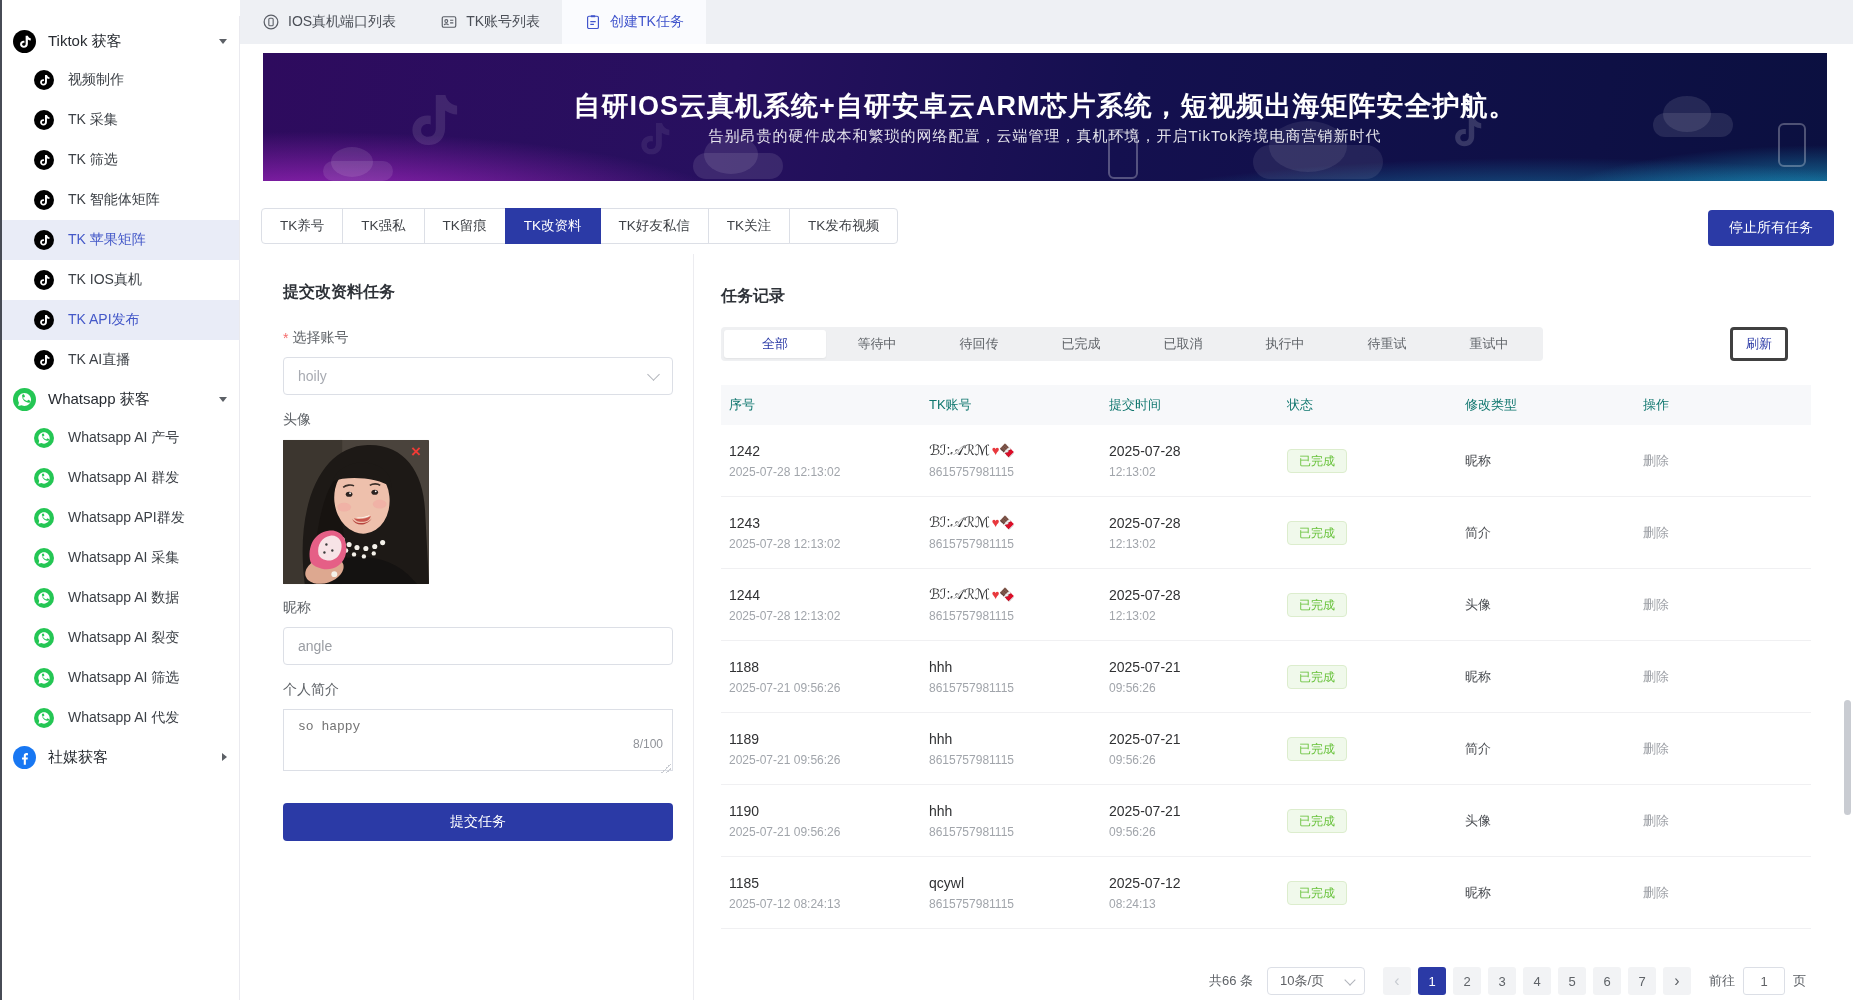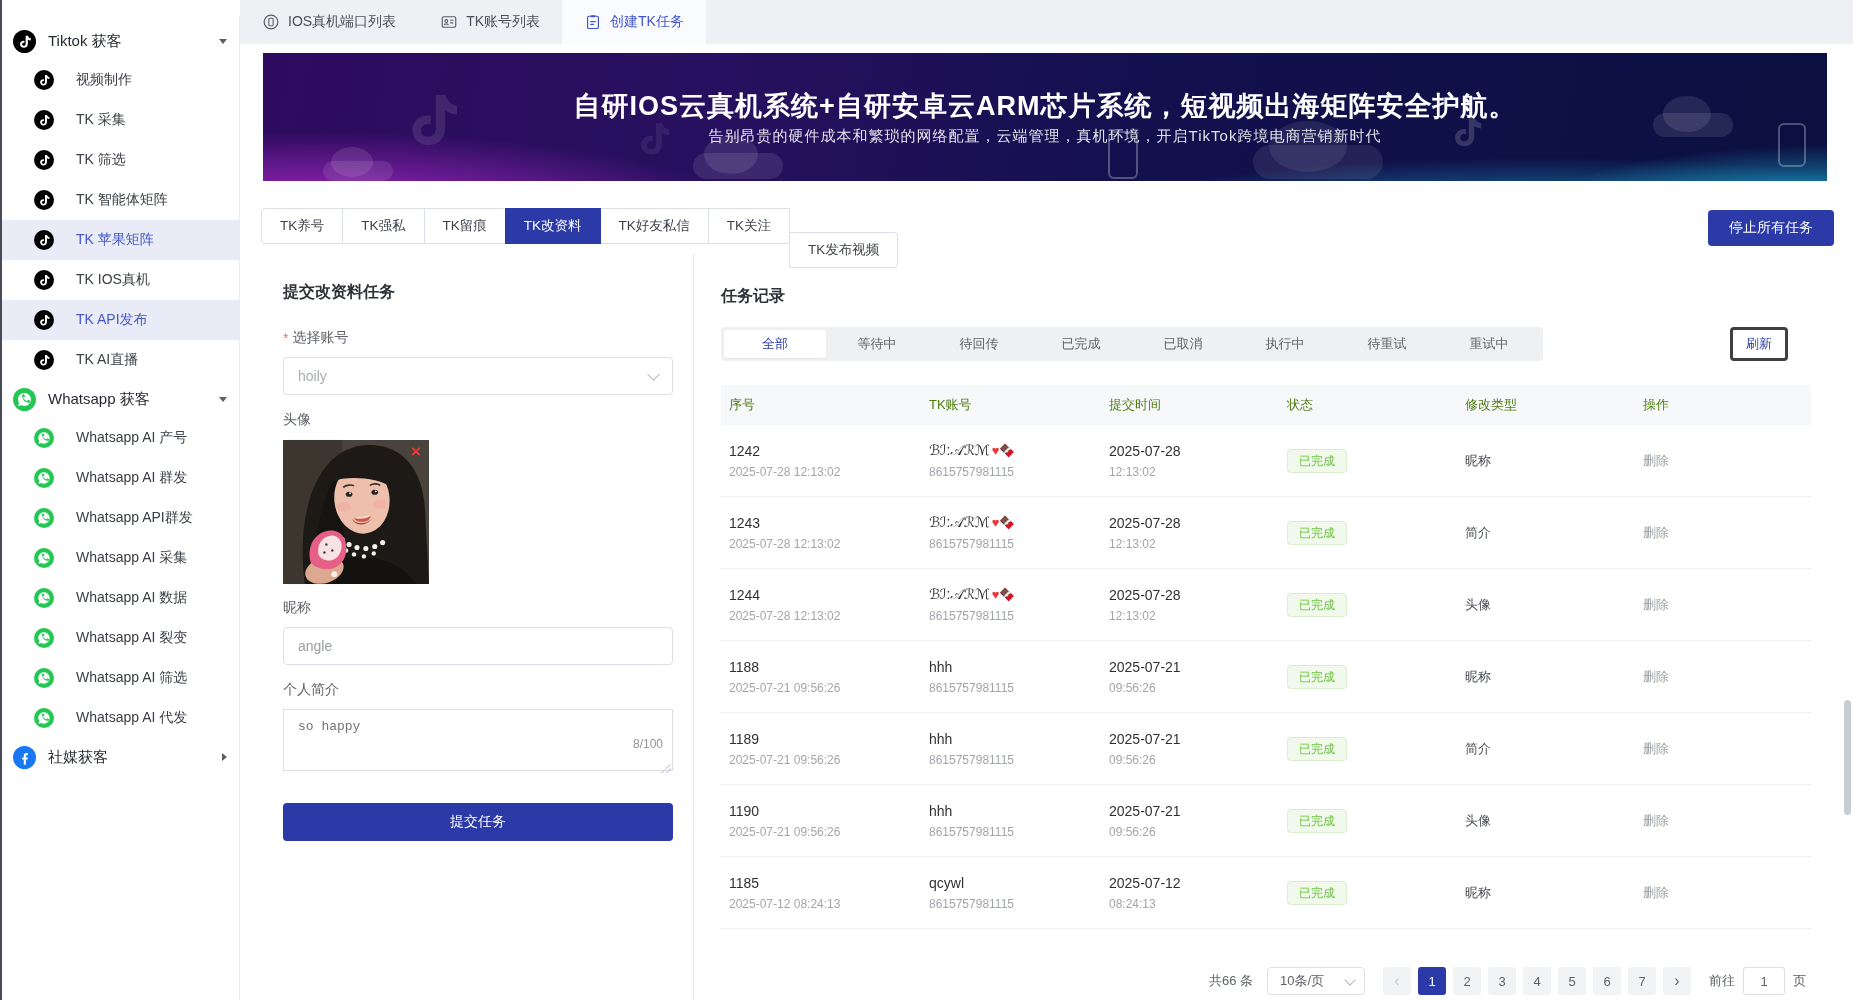--- a/index.html
+++ b/index.html
@@ -17,21 +17,21 @@
   .tb-tab.active{background:#fafbfe;color:#4054cc;}
 
   
   .sidebar{position:absolute;left:0;top:16px;width:240px;height:1000px;background:#fff;border-right:1px solid #eaeaef;z-index:6;padding-top:6px;box-sizing:border-box;}
   .si{display:flex;align-items:center;height:40px;cursor:pointer;position:relative;}
   .si.hd{height:38px;}
   .si .ic{display:inline-flex;flex:none;}
   .si.hd .ic{width:23px;height:23px;margin-left:13px;}
   .si.sub .ic{width:20px;height:20px;margin-left:34px;}
   .si.hd .lbl{margin-left:12px;font-size:15px;color:#272b31;}
-  .si.sub .lbl{margin-left:22px;font-size:14px;color:#3c4046;}
+  .si.sub .lbl{margin-left:14px;font-size:14px;color:#3c4046;}
   .si.active{background:#e9ecf7;}
   .si.active .lbl{color:#4458c8;}
   .tri-d{position:absolute;right:12px;width:0;height:0;border-left:4.5px solid transparent;border-right:4.5px solid transparent;border-top:5.5px solid #5c6066;}
   .tri-r{position:absolute;right:12px;width:0;height:0;border-top:4.5px solid transparent;border-bottom:4.5px solid transparent;border-left:5.5px solid #5c6066;}
 
   
   .main{position:absolute;left:240px;top:44px;right:0;bottom:0;background:#fff;}
 
   
   .banner{position:absolute;left:23px;top:9px;width:1564px;height:128px;overflow:hidden;
@@ -46,21 +46,21 @@
   .banner .phone{position:absolute;border:2px solid rgba(255,255,255,.28);border-radius:6px;}
   .banner .note{position:absolute;opacity:.10;}
   .banner-title{font-size:27px;font-weight:700;color:#fff;letter-spacing:1px;z-index:2;}
   .banner-sub{font-size:15px;color:rgba(255,255,255,.88);letter-spacing:1px;z-index:2;}
 
   
   .tabs-row{position:absolute;left:21px;top:164px;display:flex;}
   .ttab{height:36px;display:flex;align-items:center;padding:0 18px;border:1px solid #dcdfe6;background:#fff;
     font-size:13.5px;color:#3f4247;margin-left:-1px;cursor:pointer;box-sizing:border-box;}
   .ttab:first-child{margin-left:0;border-radius:4px 0 0 4px;}
-  .ttab:last-child{border-radius:0 4px 4px 0;margin-top:24px;}
+  .ttab:last-child{border-radius:0 4px 4px 0;}
   .ttab.active{background:#2b3aa6;border-color:#2b3aa6;color:#fff;z-index:1;}
   .stop-btn{position:absolute;left:1468px;top:166px;width:126px;height:36px;background:#2b3aa6;color:#fff;
     border:none;border-radius:4px;font-size:14px;cursor:pointer;font-family:inherit;}
 
   
   .form-panel{position:absolute;left:43px;top:238px;width:390px;}
   .fp-title{font-size:16px;font-weight:700;color:#2e3238;margin:0 0 26px 0;}
   .flabel{font-size:14px;color:#5f6368;margin-bottom:10px;display:flex;align-items:center;}
   .req{color:#f56c6c;margin-right:4px;font-size:14px;}
   .fselect{height:38px;border:1px solid #dcdfe6;border-radius:4px;display:flex;align-items:center;
@@ -88,21 +88,21 @@
   .seg-item{min-width:98px;display:flex;align-items:center;justify-content:center;font-size:13px;color:#5f6368;
     border-radius:3px;cursor:pointer;padding:0 2px;}
   .seg-item.active{background:#fff;color:#2b3aa6;box-shadow:0 1px 2px rgba(0,0,0,.06);}
   .refresh-btn{margin-left:auto;margin-right:39px;width:58px;height:34px;background:#fff;border:3px solid #404040;
     color:#2b3aa6;border-radius:4px;font-size:13px;cursor:pointer;font-family:inherit;}
 
   
   .table{margin-top:24px;width:1090px;}
   .thead,.trow{display:grid;grid-template-columns:200px 180px 178px 178px 178px 176px;}
   .thead{height:40px;background:#f7f8fa;align-items:center;}
-  .th{font-size:13px;color:#4d7c0f;padding-left:8px;}
+  .th{font-size:13px;color:#0f766e;padding-left:8px;}
   .tbody{height:524px;overflow:hidden;}
   .trow{height:71px;border-bottom:1px solid #f0f0f2;}
   .td{display:flex;flex-direction:column;justify-content:center;gap:6px;padding-left:8px;overflow:hidden;}
   .td .v{font-size:14px;color:#303133;white-space:nowrap;}
   .td .s{font-size:12px;color:#a1a5ab;white-space:nowrap;}
   .acct-emoji{color:#e8383d;font-size:13px;margin-left:2px;}
   .badge{align-self:flex-start;font-size:12px;color:#67c23a;background:#f0f9eb;border:1px solid #dcedcd;
     border-radius:4px;padding:5px 11px;line-height:1;}
   .td.single{font-size:13px;color:#4a4d52;}
   .td.action{font-size:13px;color:#9da0a6;cursor:pointer;}

